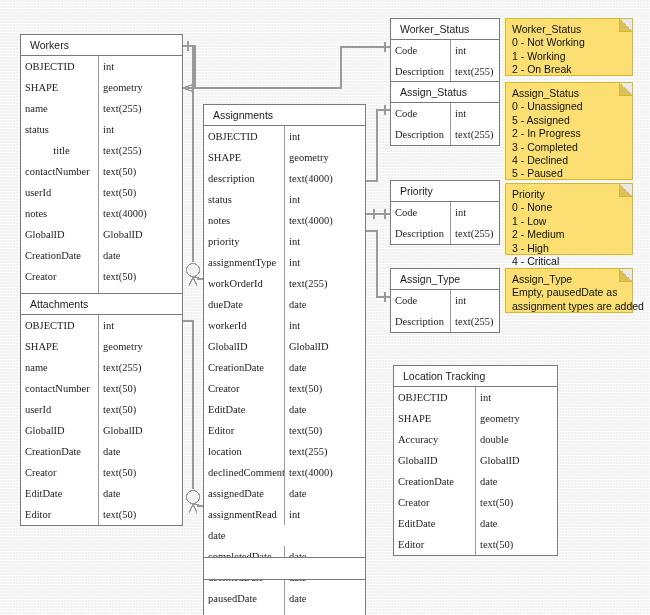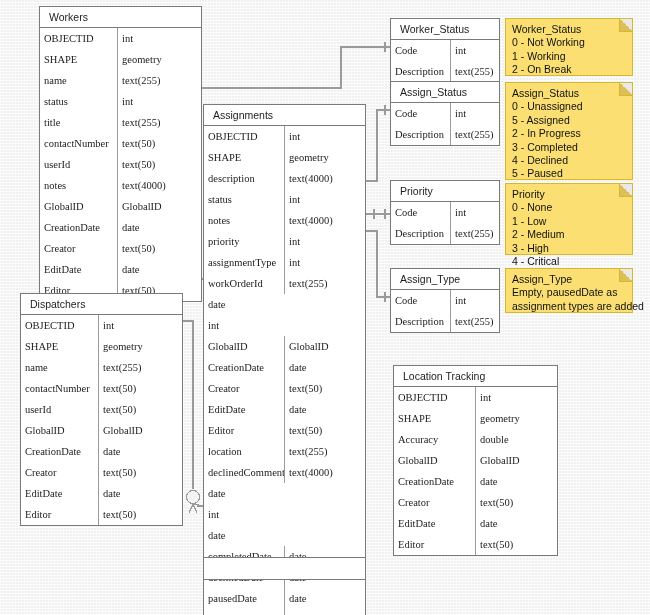--- a/index.html
+++ b/index.html
@@ -117,41 +117,41 @@
       <path d="M193,504 L203,506 M193,504 L197,513 M193,504 L189,513" stroke-width="1.2"></path>
 
       <path d="M284,516 L284,533"></path>
       <path d="M277,533 L291,533" stroke-width="1.2"></path>
       <circle cx="284" cy="542" r="6.5" stroke="#9a9a9a" stroke-width="1.3" fill="#f4f4f4"></circle>
       <path d="M284,549 L284,557 M284,549 L277,557 M284,549 L291,557" stroke-width="1.2"></path>
     </g>
   </svg>
 
   <div id="entity-layer">
-      <div class="entity" style="left: 20px; top: 6px; width: 163px; margin-left: 19px;">
+      <div class="entity" style="left: 20px; top: 34px; width: 163px;">
         <div class="ent-title">Workers</div>
         <div class="ent-body">
           <div class="attr-row">
             <div class="attr-name" style="width: 78px;">OBJECTID</div>
             <div class="attr-type">int</div>
           </div>
           <div class="attr-row">
             <div class="attr-name" style="width: 78px;">SHAPE</div>
             <div class="attr-type">geometry</div>
           </div>
           <div class="attr-row">
             <div class="attr-name" style="width: 78px;">name</div>
             <div class="attr-type">text(255)</div>
           </div>
           <div class="attr-row">
             <div class="attr-name" style="width: 78px;">status</div>
             <div class="attr-type">int</div>
           </div>
           <div class="attr-row">
-            <div class="attr-name" style="width: 78px;">title</div>
+            <div class="attr-name" style="width: 78px; text-align: center;">title</div>
             <div class="attr-type">text(255)</div>
           </div>
           <div class="attr-row">
             <div class="attr-name" style="width: 78px;">contactNumber</div>
             <div class="attr-type">text(50)</div>
           </div>
           <div class="attr-row">
             <div class="attr-name" style="width: 78px;">userId</div>
             <div class="attr-type">text(50)</div>
           </div>
@@ -175,21 +175,21 @@
             <div class="attr-name" style="width: 78px;">EditDate</div>
             <div class="attr-type">date</div>
           </div>
           <div class="attr-row">
             <div class="attr-name" style="width: 78px;">Editor</div>
             <div class="attr-type">text(50)</div>
           </div>
         </div>
       </div>
       <div class="entity" style="left: 20px; top: 293px; width: 163px;">
-        <div class="ent-title">Dispatchers</div>
+        <div class="ent-title">Attachments</div>
         <div class="ent-body">
           <div class="attr-row">
             <div class="attr-name" style="width: 78px;">OBJECTID</div>
             <div class="attr-type">int</div>
           </div>
           <div class="attr-row">
             <div class="attr-name" style="width: 78px;">SHAPE</div>
             <div class="attr-type">geometry</div>
           </div>
           <div class="attr-row">
@@ -255,23 +255,25 @@
           </div>
           <div class="attr-row">
             <div class="attr-name" style="width: 81px;">assignmentType</div>
             <div class="attr-type">int</div>
           </div>
           <div class="attr-row">
             <div class="attr-name" style="width: 81px;">workOrderId</div>
             <div class="attr-type">text(255)</div>
           </div>
           <div class="attr-row">
-            <div class="attr-type">date</div>
-          </div>
-          <div class="attr-row">
+            <div class="attr-name" style="width: 81px;">dueDate</div>
+            <div class="attr-type">date</div>
+          </div>
+          <div class="attr-row">
+            <div class="attr-name" style="width: 81px;">workerId</div>
             <div class="attr-type">int</div>
           </div>
           <div class="attr-row">
             <div class="attr-name" style="width: 81px;">GlobalID</div>
             <div class="attr-type">GlobalID</div>
           </div>
           <div class="attr-row">
             <div class="attr-name" style="width: 81px;">CreationDate</div>
             <div class="attr-type">date</div>
           </div>
@@ -289,23 +291,25 @@
           </div>
           <div class="attr-row">
             <div class="attr-name" style="width: 81px;">location</div>
             <div class="attr-type">text(255)</div>
           </div>
           <div class="attr-row">
             <div class="attr-name" style="width: 81px;">declinedComment</div>
             <div class="attr-type">text(4000)</div>
           </div>
           <div class="attr-row">
-            <div class="attr-type">date</div>
-          </div>
-          <div class="attr-row">
+            <div class="attr-name" style="width: 81px;">assignedDate</div>
+            <div class="attr-type">date</div>
+          </div>
+          <div class="attr-row">
+            <div class="attr-name" style="width: 81px;">assignmentRead</div>
             <div class="attr-type">int</div>
           </div>
           <div class="attr-row">
             <div class="attr-type">date</div>
           </div>
           <div class="attr-row">
             <div class="attr-name" style="width: 81px;">completedDate</div>
             <div class="attr-type">date</div>
           </div>
           <div class="attr-row">

